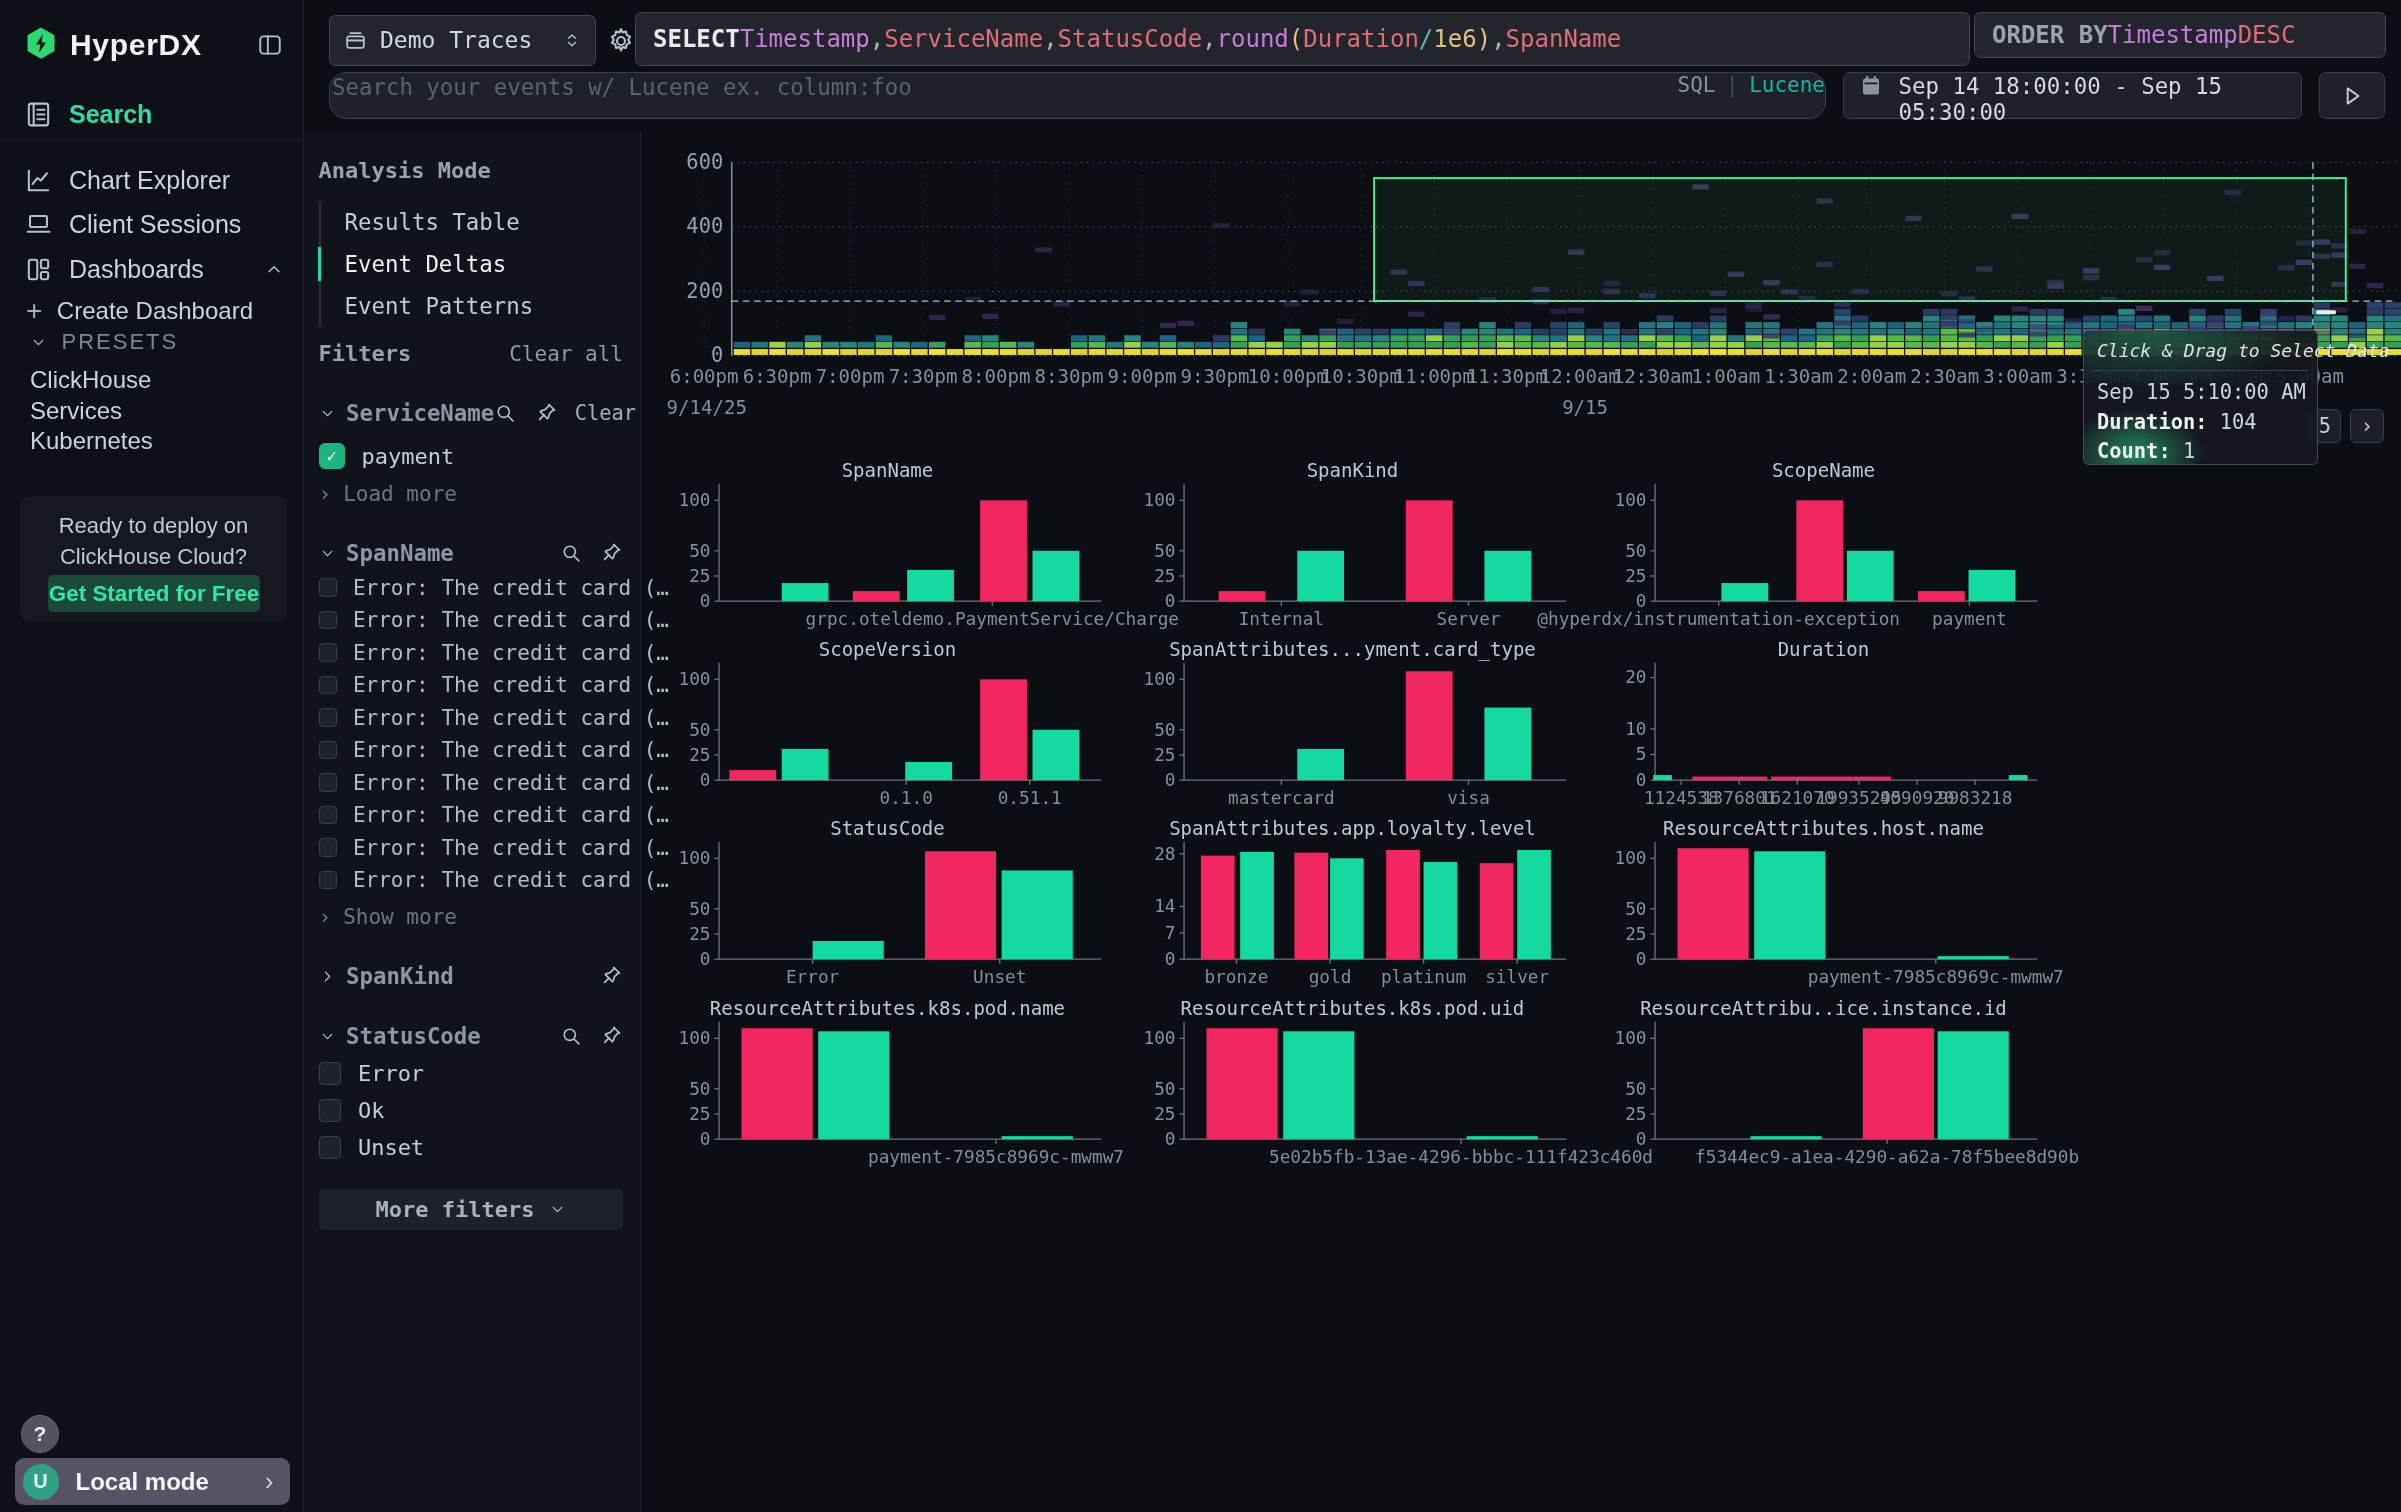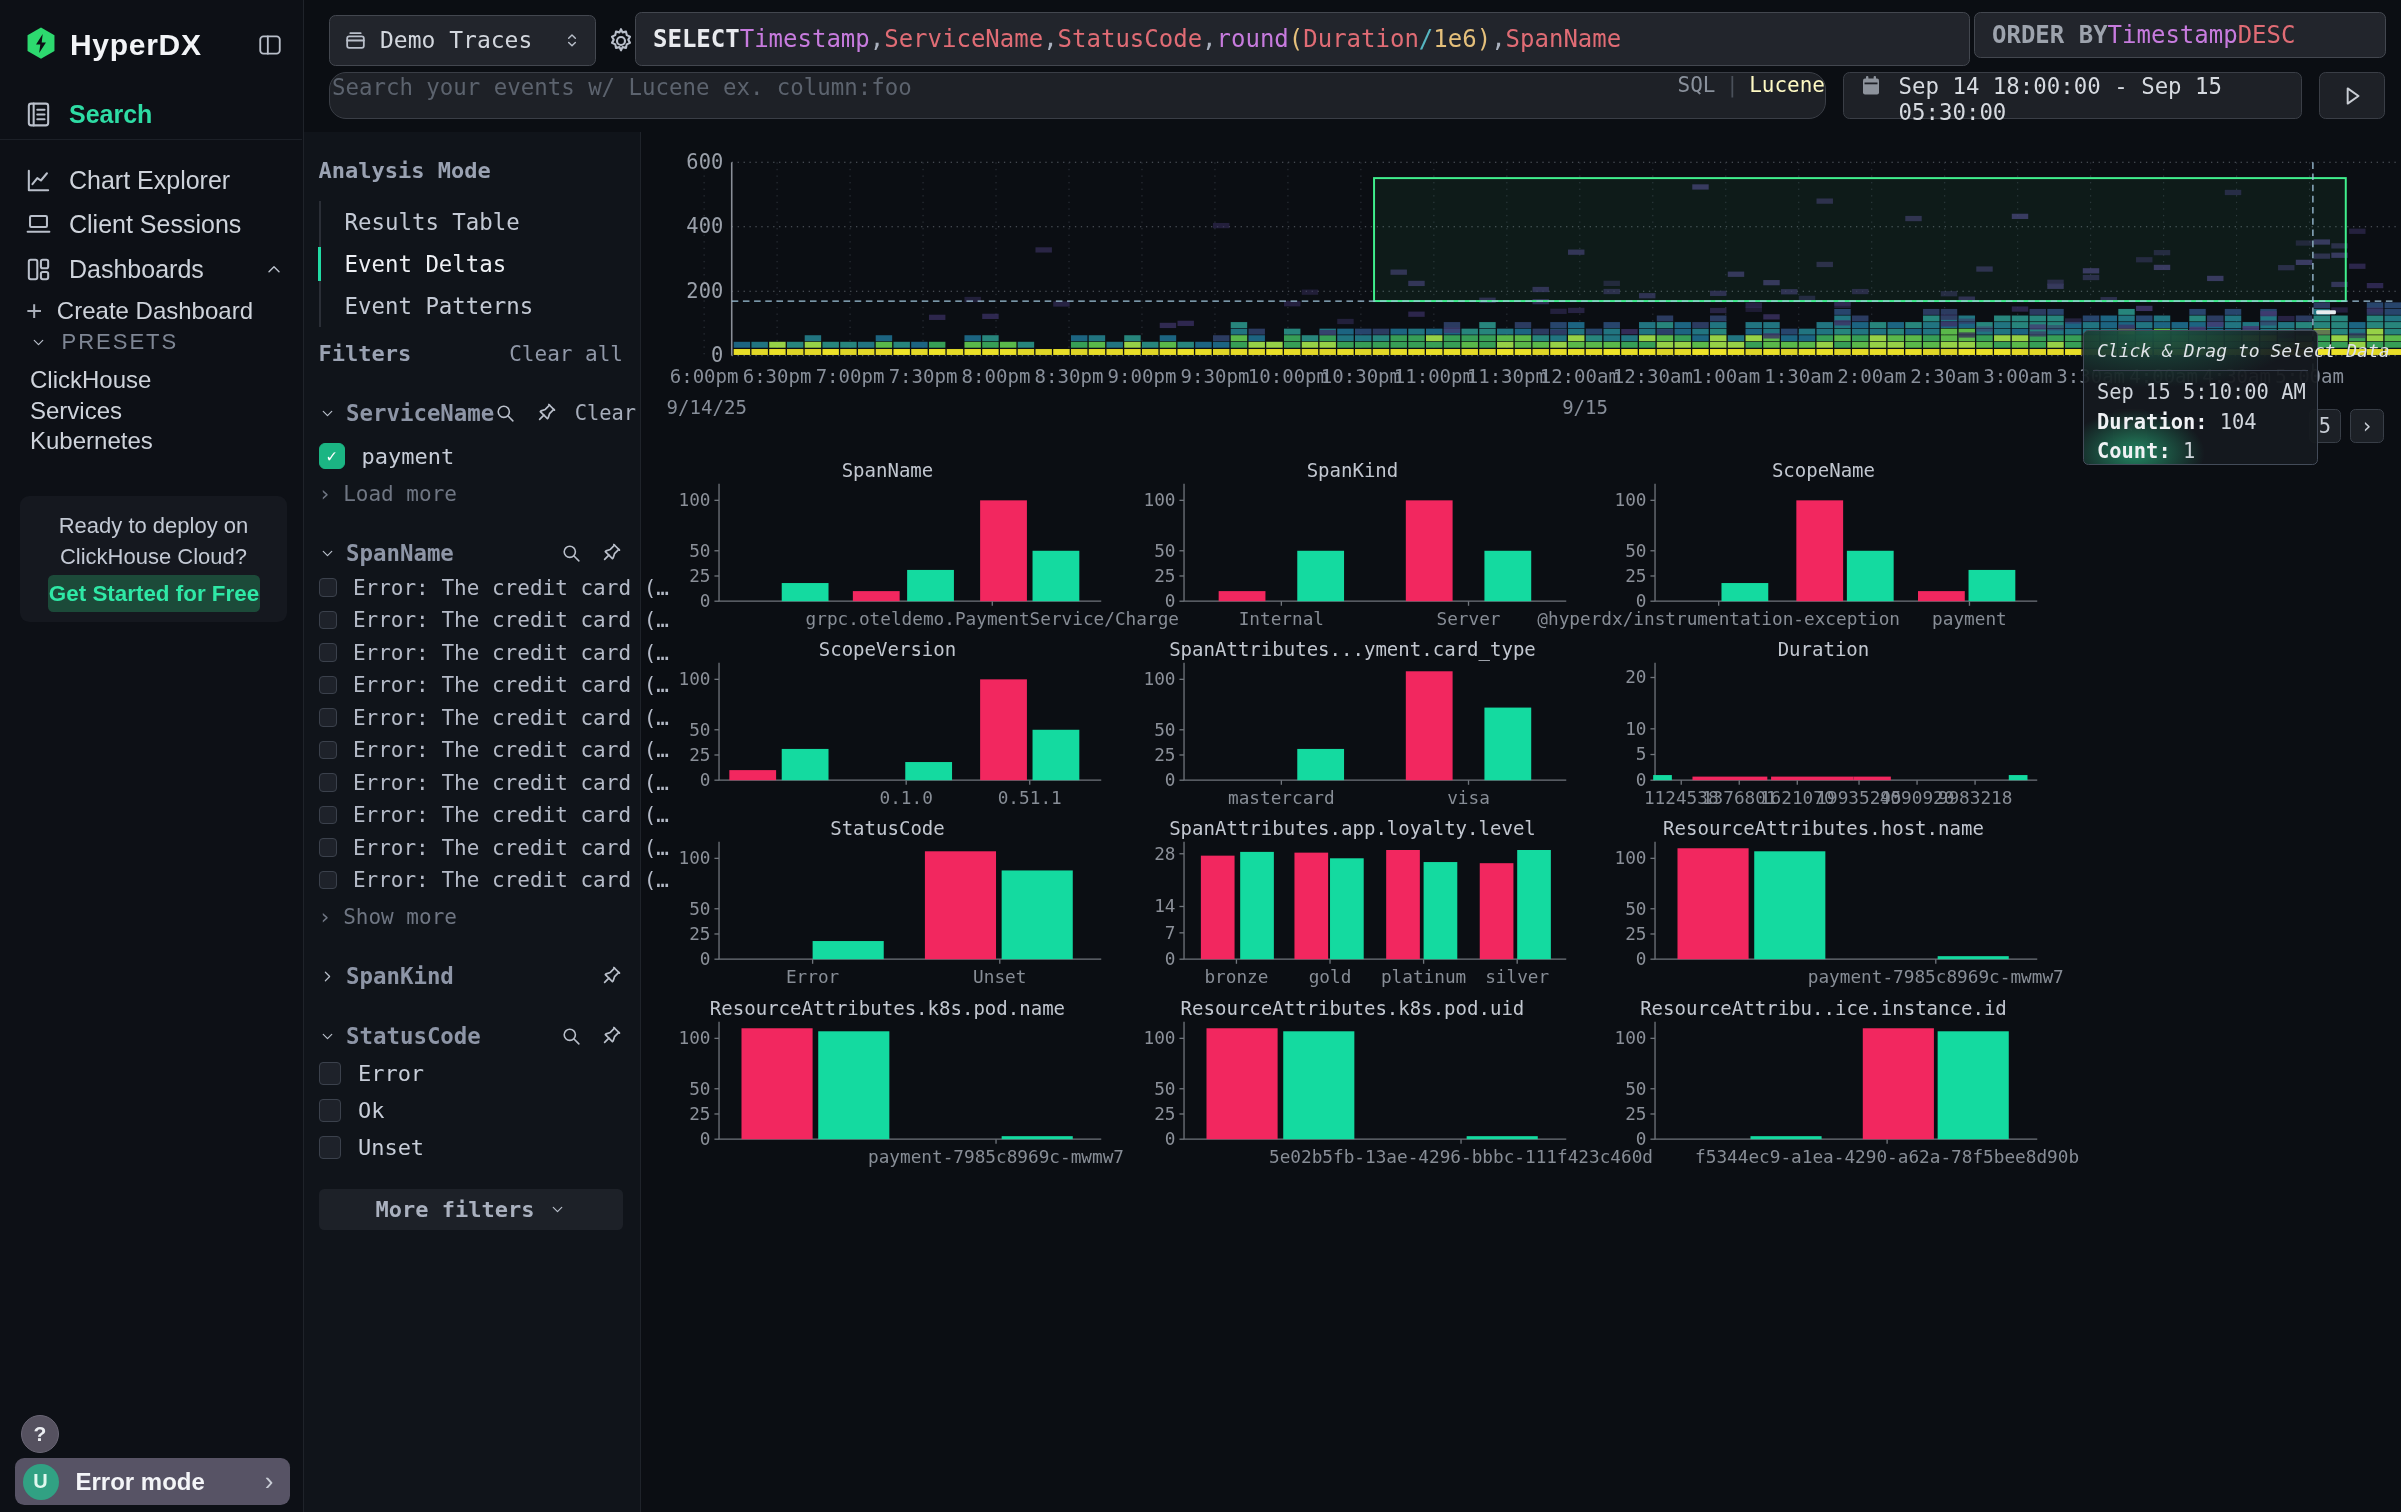--- a/index.html
+++ b/index.html
@@ -85,21 +85,21 @@
   .tk-op{color:#56b6c2;}
   .tk-pl{color:#abb2bf;}
   #search-box{position:absolute;left:329px;top:72px;width:1497px;height:47px;background:#1e2127;border:1.3px solid #3a3e46;
               border-radius:17px;box-sizing:border-box;display:flex;align-items:flex-start;padding:0 0;cursor:text;}
   #search-input{flex:1;background:transparent;border:none;outline:none;color:#c7ccd4;
                 font-family:"DejaVu Sans Mono",monospace;font-size:22.4px;}
   #search-input::placeholder{color:#5c636e;}
   #lang-toggle{display:flex;gap:10.5px;font-size:21px;align-items:center;}
   #lang-sql{color:#8a919c;cursor:pointer;}
   #lang-sep{color:#4a505a;}
-  #lang-lucene{color:#fef9c3;cursor:pointer;}
+  #lang-lucene{color:#14b8a6;cursor:pointer;}
   #date-box{position:absolute;left:1843px;top:72px;width:459px;height:47px;background:#1e2127;border:1.3px solid #3a3e46;
             border-radius:6.6px;box-sizing:border-box;display:flex;padding:0 14.5px;gap:16px;cursor:pointer;}
   #date-text{font-size:22.4px;color:#d6dae0;}
   #run-btn{position:absolute;left:2319px;top:72px;width:66px;height:47px;background:#1e2127;border:1.3px solid #3a3e46;
            border-radius:6.6px;box-sizing:border-box;display:flex;align-items:center;justify-content:center;cursor:pointer;}
 
   
   #heatmap-wrap{position:absolute;left:641px;top:151px;width:1760px;height:283px;}
   .pg-btn{position:absolute;width:34px;height:34px;background:#1c2026;border:1.3px solid #383e47;border-radius:5.3px;
           box-sizing:border-box;display:flex;align-items:center;justify-content:center;
@@ -199,21 +199,21 @@
       <div class="preset-item" style="top: 427px;">Kubernetes</div>
     </div>
   <div id="promo-card">
     <div class="pline" style="padding-top:17px;">Ready to deploy on</div>
     <div class="pline" style="padding-top:5.3px;">ClickHouse Cloud?</div>
     <div id="promo-cta">Get Started for Free</div>
   </div>
   <div id="help-btn">?</div>
   <div id="localmode">
     <div id="lm-avatar">U</div>
-    <div id="lm-label">Error mode</div>
+    <div id="lm-label">Local mode</div>
     <div id="lm-chev">›</div>
   </div>
 </aside>
 
 <div id="src-select" class="tb-box">
   <span id="db-icon">
       <svg width="25" height="25" viewBox="0 0 24 24" fill="none" stroke="#b9bfca" stroke-width="1.7" stroke-linecap="round" stroke-linejoin="round">
         <rect x="4" y="8" width="16" height="11" rx="2"></rect>
         <path d="M4 12h16"></path>
         <path d="M7 5h10"></path>

